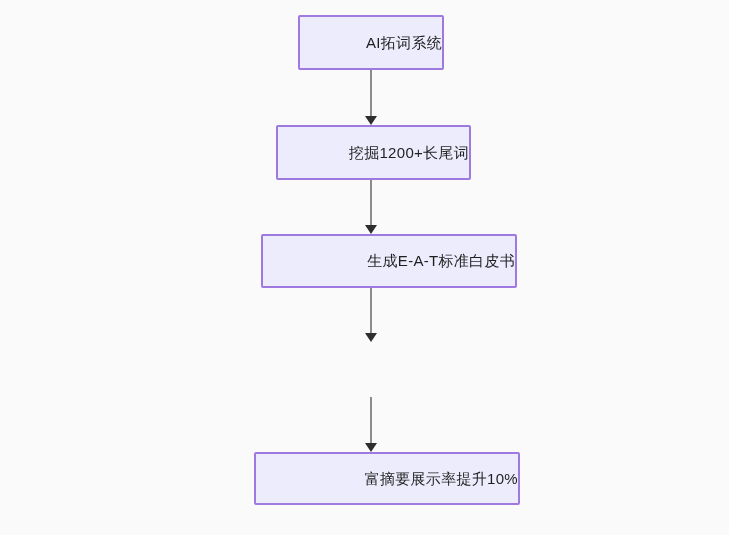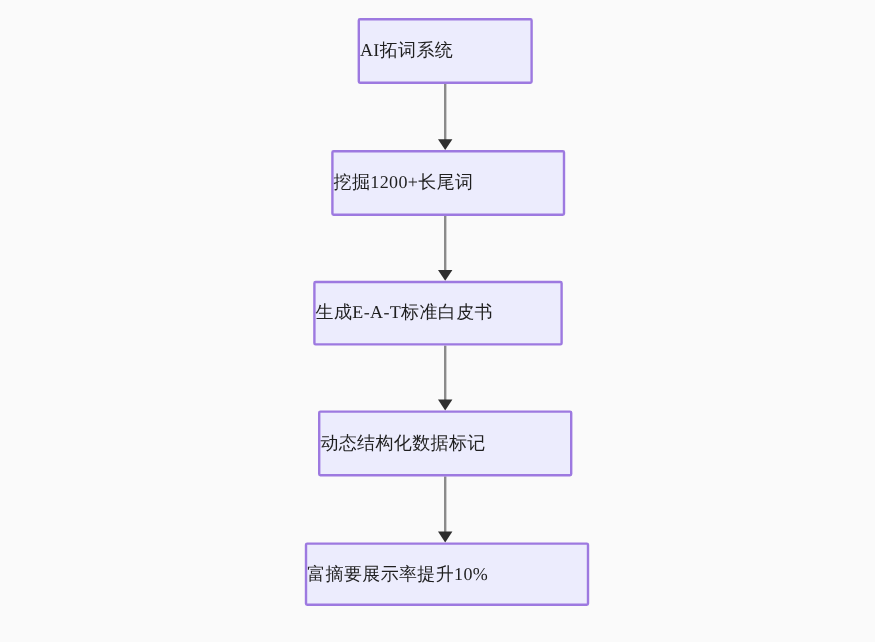--- a/index.html
+++ b/index.html
@@ -22,28 +22,27 @@
   }
 
   .node-box {
     position: absolute;
     box-sizing: border-box;
     background: #ececfd;
     border: 2px solid #9d79e0;
     border-radius: 2px;
     display: flex;
     align-items: center;
-    justify-content: flex-start;
+    justify-content: flex-end;
     color: #1f1f1f;
     font-size: 15px;
     line-height: 1.2;
     letter-spacing: 0.3px;
     white-space: nowrap;
     text-align: center;
-    font-family: Liberation Serif, serif;
   }
 
   .node-label {
     display: block;
   }
 
   .connector {
     position: absolute;
     width: 22px;
     display: flex;
@@ -91,25 +90,22 @@
   </div>
 
   <div class="node-box" style="left:298px; top:15px; width:146px; height:55px;">
     <span class="node-label">AI拓词系统</span>
   </div>
 
   <div class="node-box" style="left:276px; top:125px; width:195px; height:55px;">
     <span class="node-label">挖掘1200+长尾词</span>
   </div>
 
-  <div class="node-box" style="left:261px; top:234px; width:208px; height:54px;">
+  <div class="node-box" style="left:261px; top:234px; width:256px; height:54px;">
     <span class="node-label">生成E-A-T标准白皮书</span>
   </div>
 
-  <div class="node-box" style="left:265px; top:342px; width:212px; height:55px;">
-    <span class="node-label">动态结构化数据标记</span>
-  </div>
 
-  <div class="node-box" style="left:254px; top:452px; width:237px; height:53px;">
+  <div class="node-box" style="left:254px; top:452px; width:266px; height:53px;">
     <span class="node-label">富摘要展示率提升10%</span>
   </div>
 
 </div>
 
 </body></html>

